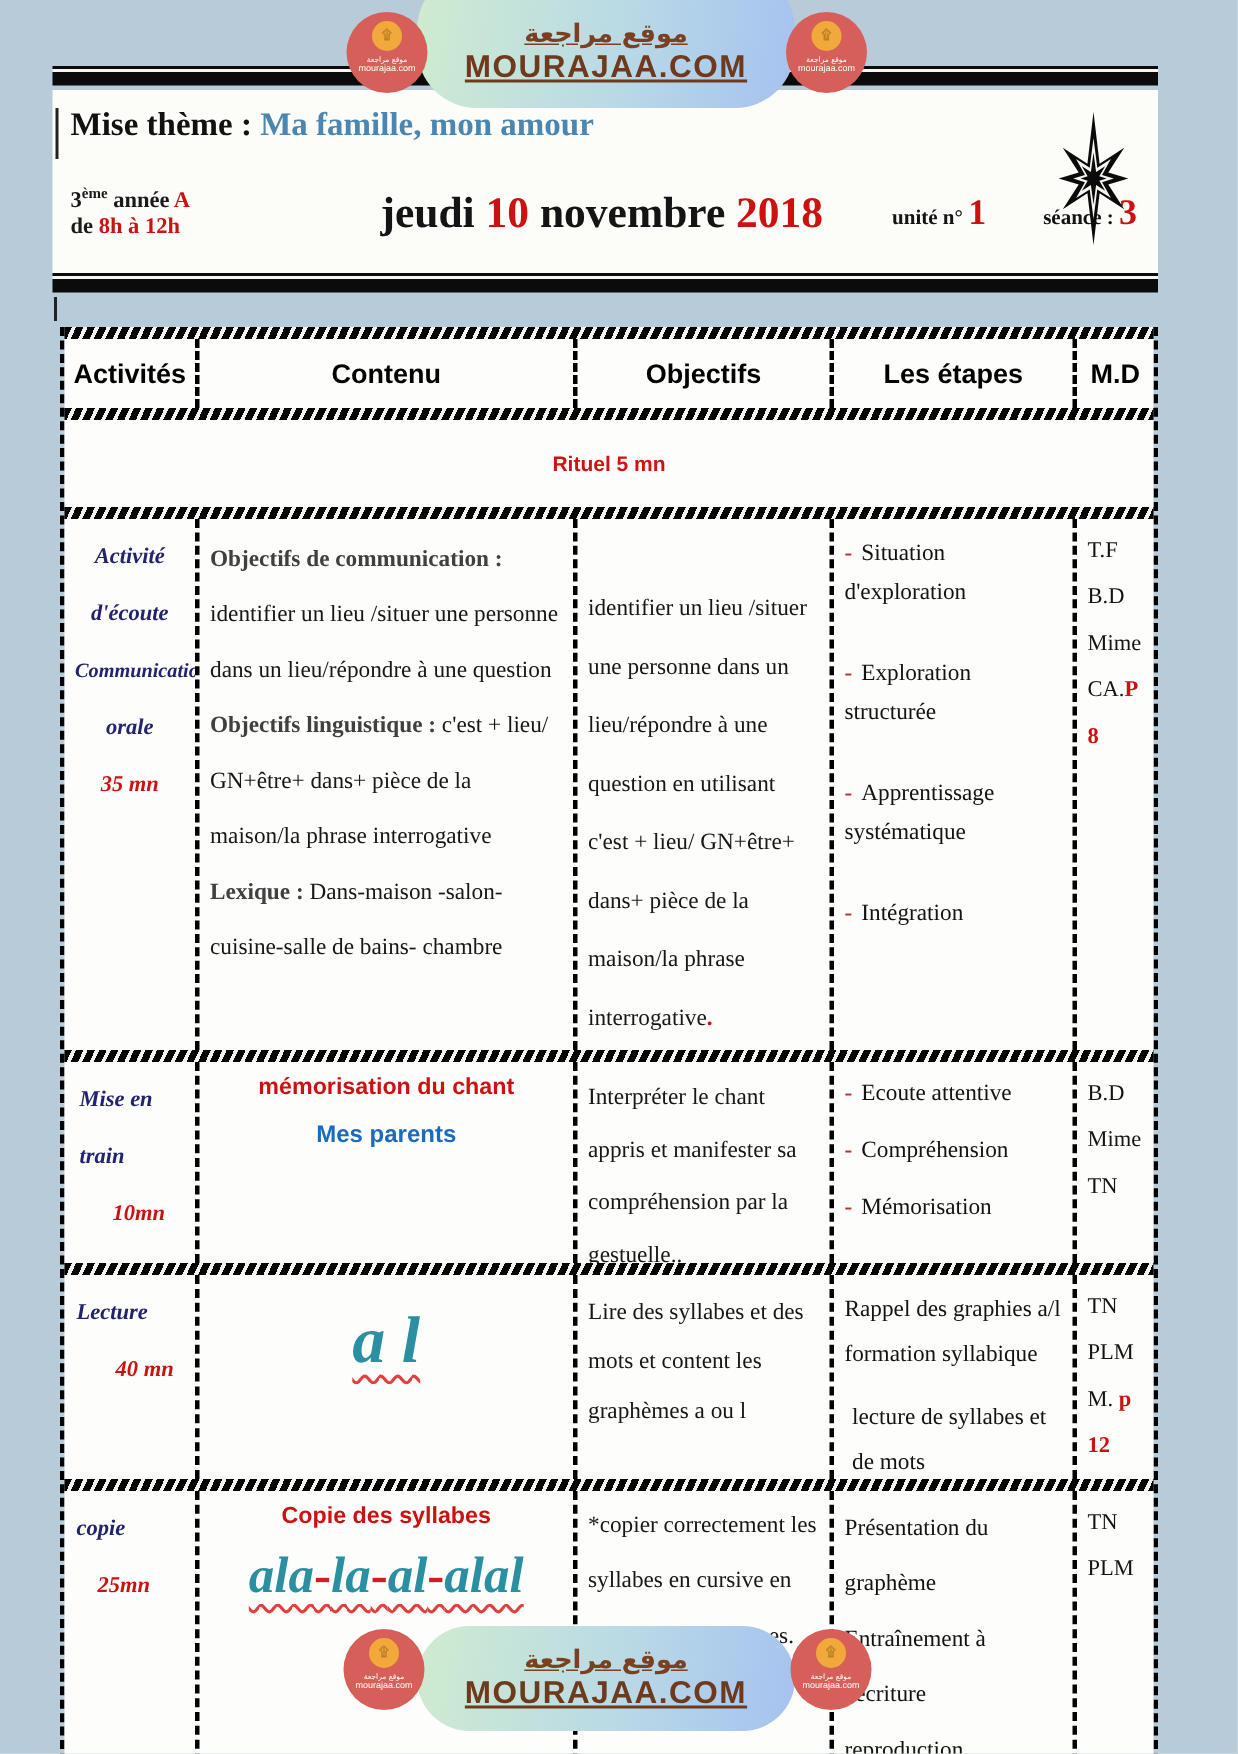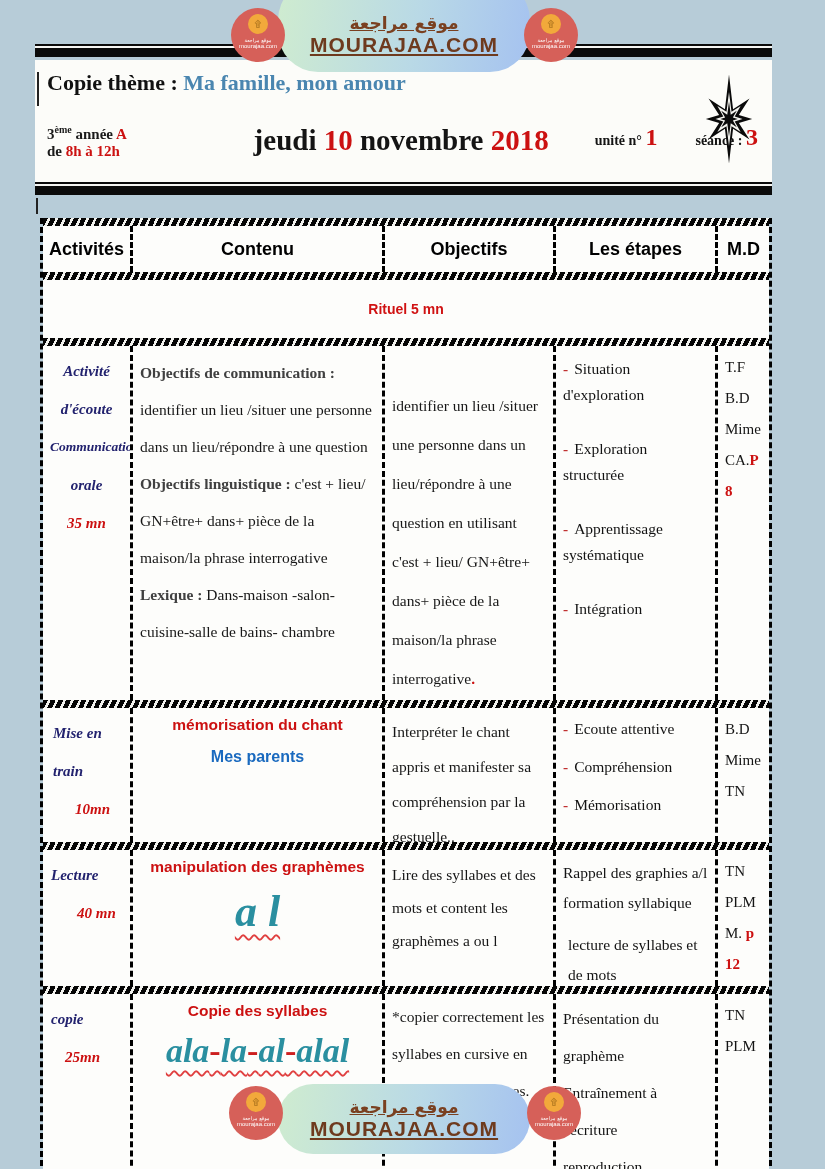--- a/index.html
+++ b/index.html
@@ -45,21 +45,21 @@
   .rule .gap { height:2px; background:#f5f5f2; }
   .rule .thick { height:9px; background:#0b0b0b; }
 
   
   .hdr {
     position:absolute; left:35px; top:60px; width:737px; height:122px;
     background:#fcfcf9; z-index:1; padding:10px 14px 0 12px;
   }
   .hdr-line1 { font-size:22px; font-weight:bold; color:#111; }
   .hdr-line1 .theme { color:#4a86b0; }
-  .hdr-line2 { display:flex; align-items:flex-start; margin-top:28px; }
+  .hdr-line2 { display:flex; align-items:center; margin-top:28px; }
   .grade { font-size:15px; font-weight:bold; color:#1a1a1a; }
   .grade sup { font-size:10px; }
   .red { color:#cc1111; }
   .date { font-size:29px; font-weight:bold; color:#141414; margin-left:118px; white-space:nowrap; }
   .date .red { color:#cc1111; }
   .unite { font-size:14px; font-weight:bold; color:#141414; margin-left:46px; white-space:nowrap; }
   .unite .big { font-size:24px; color:#cc1111; }
   .seance { font-size:14px; font-weight:bold; color:#141414; margin-left:38px; white-space:nowrap; }
   .seance .big { font-size:24px; color:#cc1111; }
   .star { position:absolute; right:14px; top:10px; }
@@ -137,21 +137,21 @@
 
   <div class="rule" style="top:44px;">
     <div class="thin"></div>
     <div class="gap"></div>
     <div class="thick"></div>
   </div>
 
   <div class="hdr">
     <div class="artifact" style="left:2px; top:12px; width:2px; height:34px;"></div>
     <div class="hdr-line1">
-      <span>Copie thème :</span>
+      <span>Mise thème :</span>
       <span class="theme">Ma famille, mon amour</span>
     </div>
     <div class="hdr-line2">
       <span class="grade"><span>3</span><sup>ème</sup><span> année </span><span class="red">A</span><span> de </span><span class="red">8h à 12h</span></span>
       <span class="date"><span>jeudi </span><span class="red">10</span><span> novembre </span><span class="red">2018</span></span>
       <span class="unite"><span>unité n° </span><span class="big">1</span></span>
       <span class="seance"><span>séance : </span><span class="big">3</span></span>
     </div>
     <div class="star">
       <svg width="58" height="98" viewBox="0 0 60 100">
@@ -256,21 +256,20 @@
     </div>
 
     <div class="hatch"></div>
 
     <div class="trow r3">
       <div class="cell act" style="text-align:left; padding-left:8px;">
         <div class="aline">Lecture</div>
         <div class="dur" style="padding-left:26px;">40 mn</div>
       </div>
       <div class="cell cont-center">
-        <div class="ctitle">manipulation des graphèmes</div>
         <span class="script script-al">a l</span>
       </div>
       <div class="cell body-txt" style="line-height:33px; padding-top:8px;">
         <span>Lire des syllabes et des mots et content les  graphèmes a ou l</span>
       </div>
       <div class="cell etapes3">
         <div class="etp3">Rappel des graphies a/l</div>
         <div class="etp3">formation syllabique</div>
         <div class="etp3" style="padding-left:5px; margin-top:12px;">lecture  de syllabes et de mots</div>
       </div>

